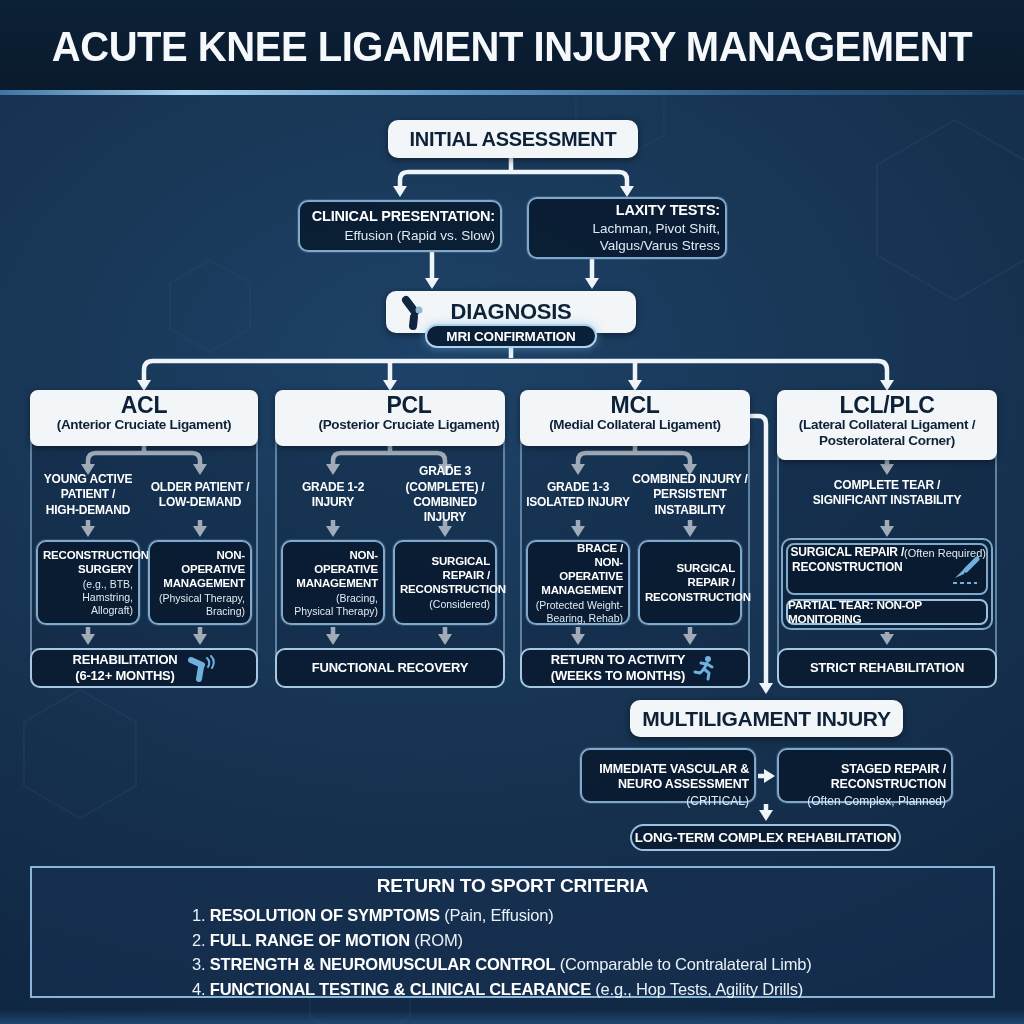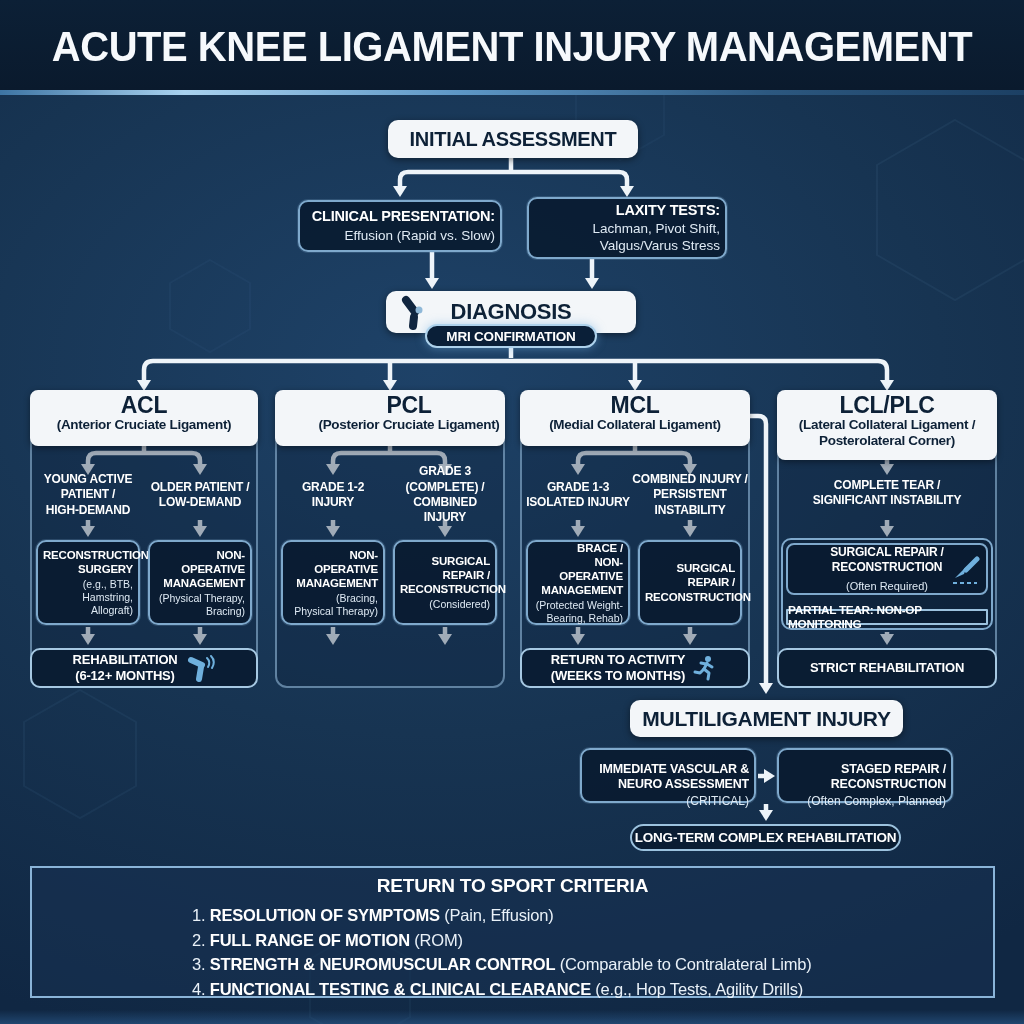--- a/index.html
+++ b/index.html
@@ -46,24 +46,24 @@
   .tbox .bt{font-size:11.5px;}
   .tbox .bs{font-size:10.5px;}
   .fpill{position:absolute;left:-2px;right:-2px;bottom:-2px;height:40px;
     background:rgba(10,28,50,.92);border:2px solid #a6c8e2;border-radius:10px;box-sizing:border-box;
     color:#fff;font-weight:700;font-size:13px;line-height:1.2;display:flex;align-items:center;
     justify-content:center;gap:8px;text-align:center;letter-spacing:-.2px;}
   .lclgroup{position:absolute;left:781px;top:538px;width:212px;height:92px;
     border:2px solid #7fa9cc;border-radius:10px;box-sizing:border-box;background:rgba(9,27,48,.5);}
   .lclsurg{position:absolute;left:3px;right:3px;top:3px;height:52px;background:rgba(9,27,48,.9);
     border:2px solid #7fa9cc;border-radius:8px;box-sizing:border-box;color:#fff;text-align:center;
-    display:flex;flex-direction:column;justify-content:space-between;}
+    display:flex;flex-direction:row;justify-content:flex-end;}
   .lclsurg .bt{font-size:12px;} .lclsurg .bs{font-size:11px;}
-  .lclpartial{position:absolute;left:3px;right:3px;bottom:3px;height:16px;background:rgba(10,28,50,.95);
-    border:2px solid #9cc2de;border-radius:1px;box-sizing:border-box;color:#fff;font-weight:700;
+  .lclpartial{position:absolute;left:3px;right:3px;bottom:3px;height:26px;background:rgba(10,28,50,.95);
+    border:2px solid #9cc2de;border-radius:8px;box-sizing:border-box;color:#fff;font-weight:700;
     font-size:11.8px;display:flex;align-items:center;justify-content:center;letter-spacing:-.3px;}
   .mlbox .bt{font-size:12.5px;margin-top:20px;} .mlbox .bs{font-size:12px;}
   .longterm{position:absolute;left:630px;top:824px;width:271px;height:27px;background:rgba(10,28,50,.95);
     border:2px solid #9cc2de;border-radius:14px;box-sizing:border-box;color:#fff;font-weight:700;
     font-size:13.5px;display:flex;align-items:center;justify-content:center;letter-spacing:-.2px;}
   .rts{position:absolute;left:30px;top:866px;width:965px;height:132px;box-sizing:border-box;
     border:2px solid #8ab4d8;border-radius:0;background:rgba(24,50,82,.55);color:#fff;}
   .rts-title{text-align:center;font-size:19px;font-weight:700;margin-top:7px;letter-spacing:-.2px;}
   .rts-list{margin:6px 0 0 160px;}
   .rts-item{font-size:16.5px;line-height:24.5px;color:#e9f1f8;letter-spacing:-.2px;}
@@ -194,20 +194,23 @@
 MANAGEMENT</div>
     <div class="bs pre">(Physical Therapy,
 Bracing)</div>
   </div>
 
   <div class="col" style="left:275px;width:230px;">
     <div class="colhead" style="height:48px;padding-left:40px;">
       <div class="abbr">PCL</div>
       <div class="full pre">(Posterior Cruciate Ligament)</div>
     </div>
+    <div class="fpill">
+      <span>FUNCTIONAL RECOVERY</span>
+    </div>
   </div>
   <div class="blabel pre" style="left:281px;top:470px;width:104px;height:50px;">GRADE 1-2
 INJURY</div>
   <div class="blabel pre" style="left:393px;top:470px;width:104px;height:50px;">GRADE 3
 (COMPLETE) /
 COMBINED INJURY</div>
   <div class="dbox tbox" style="left:281px;top:540px;">
     <div class="bt pre">NON-OPERATIVE
 MANAGEMENT</div>
     <div class="bs pre">(Bracing,

